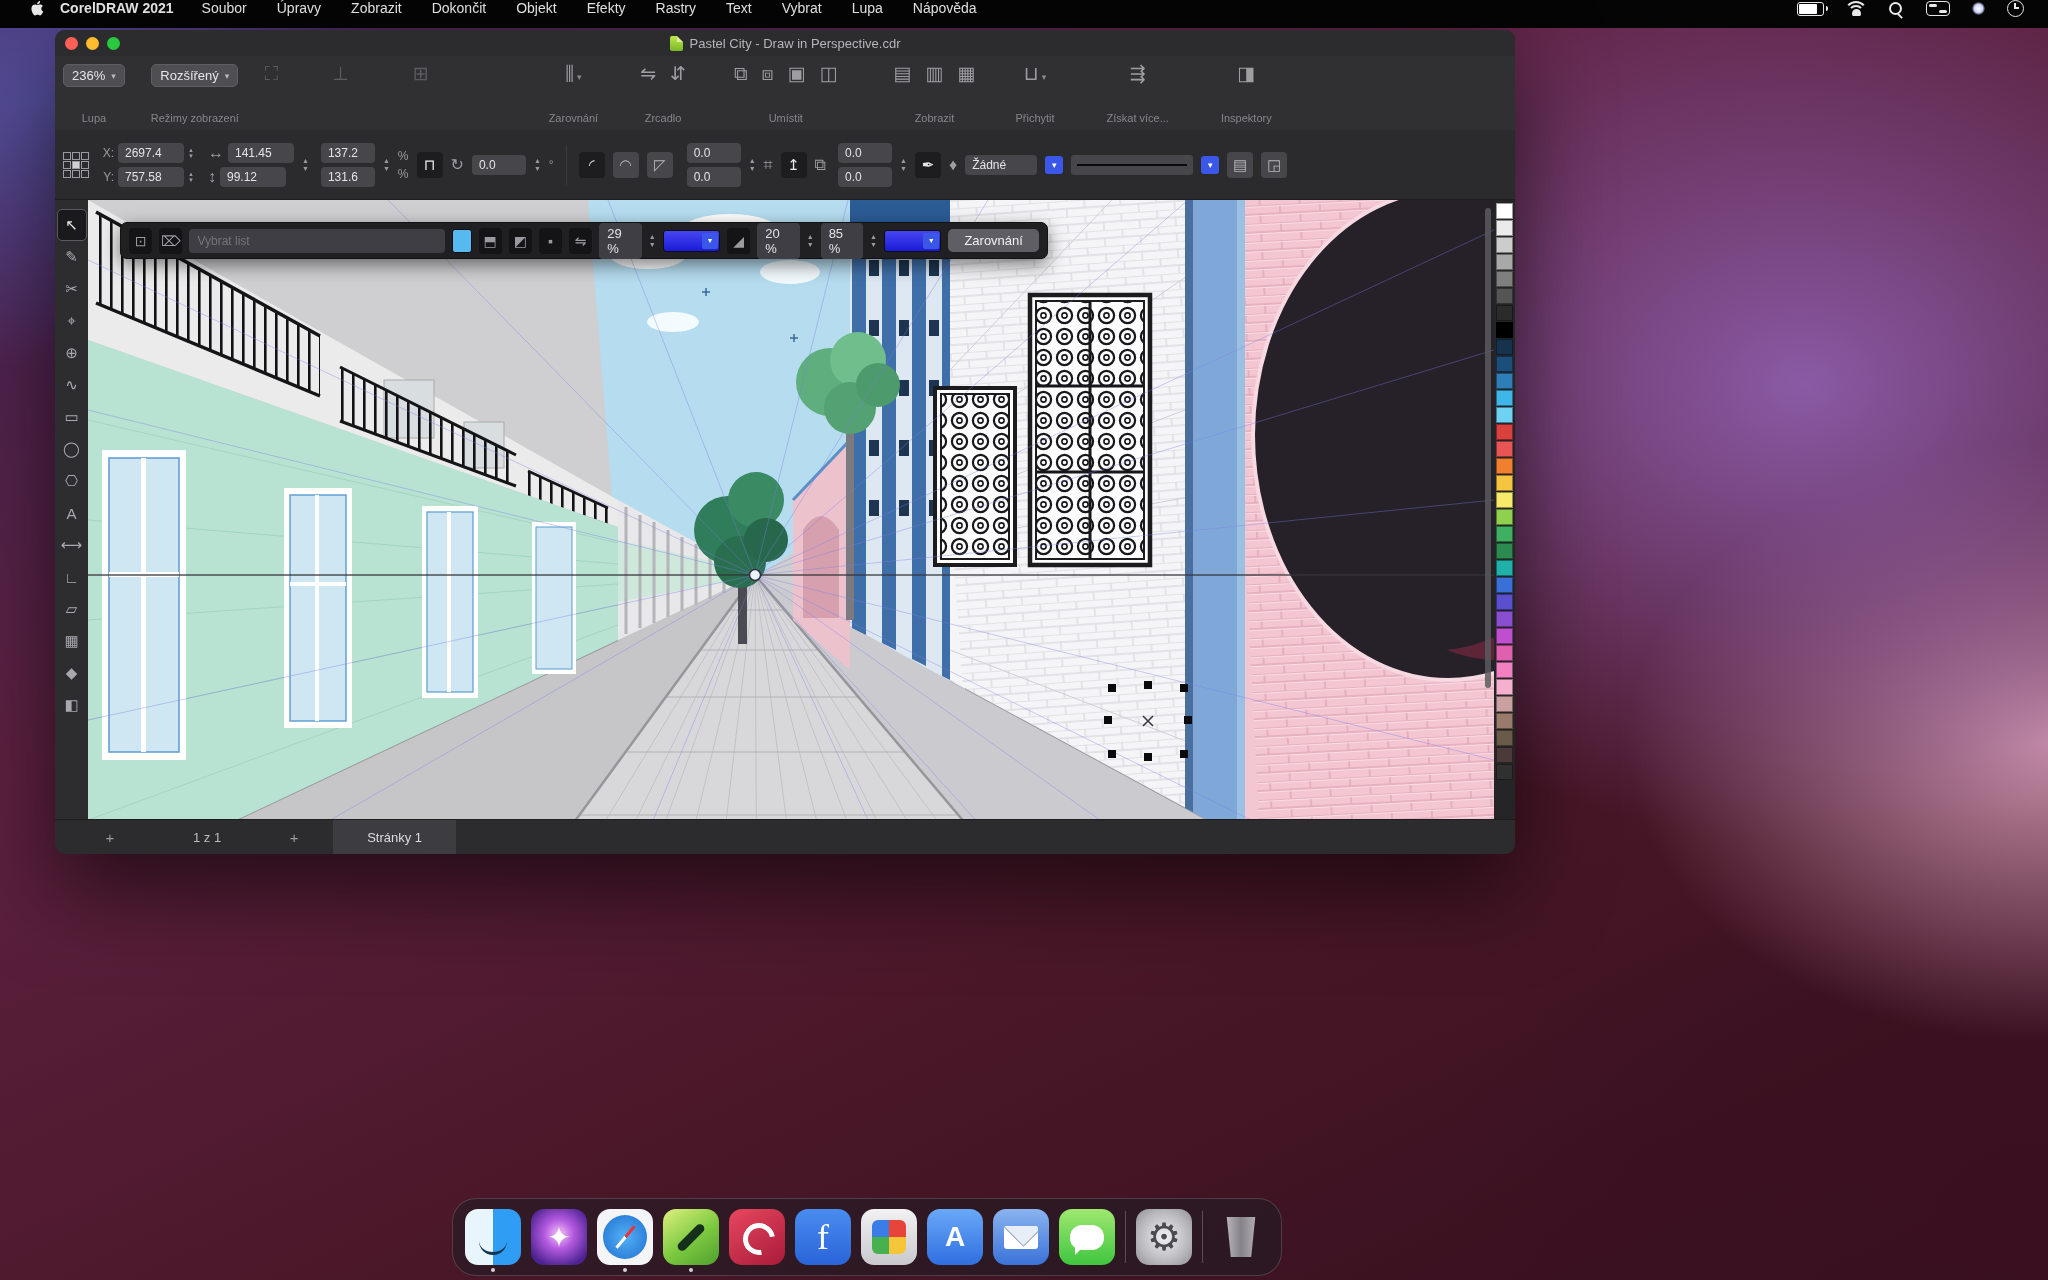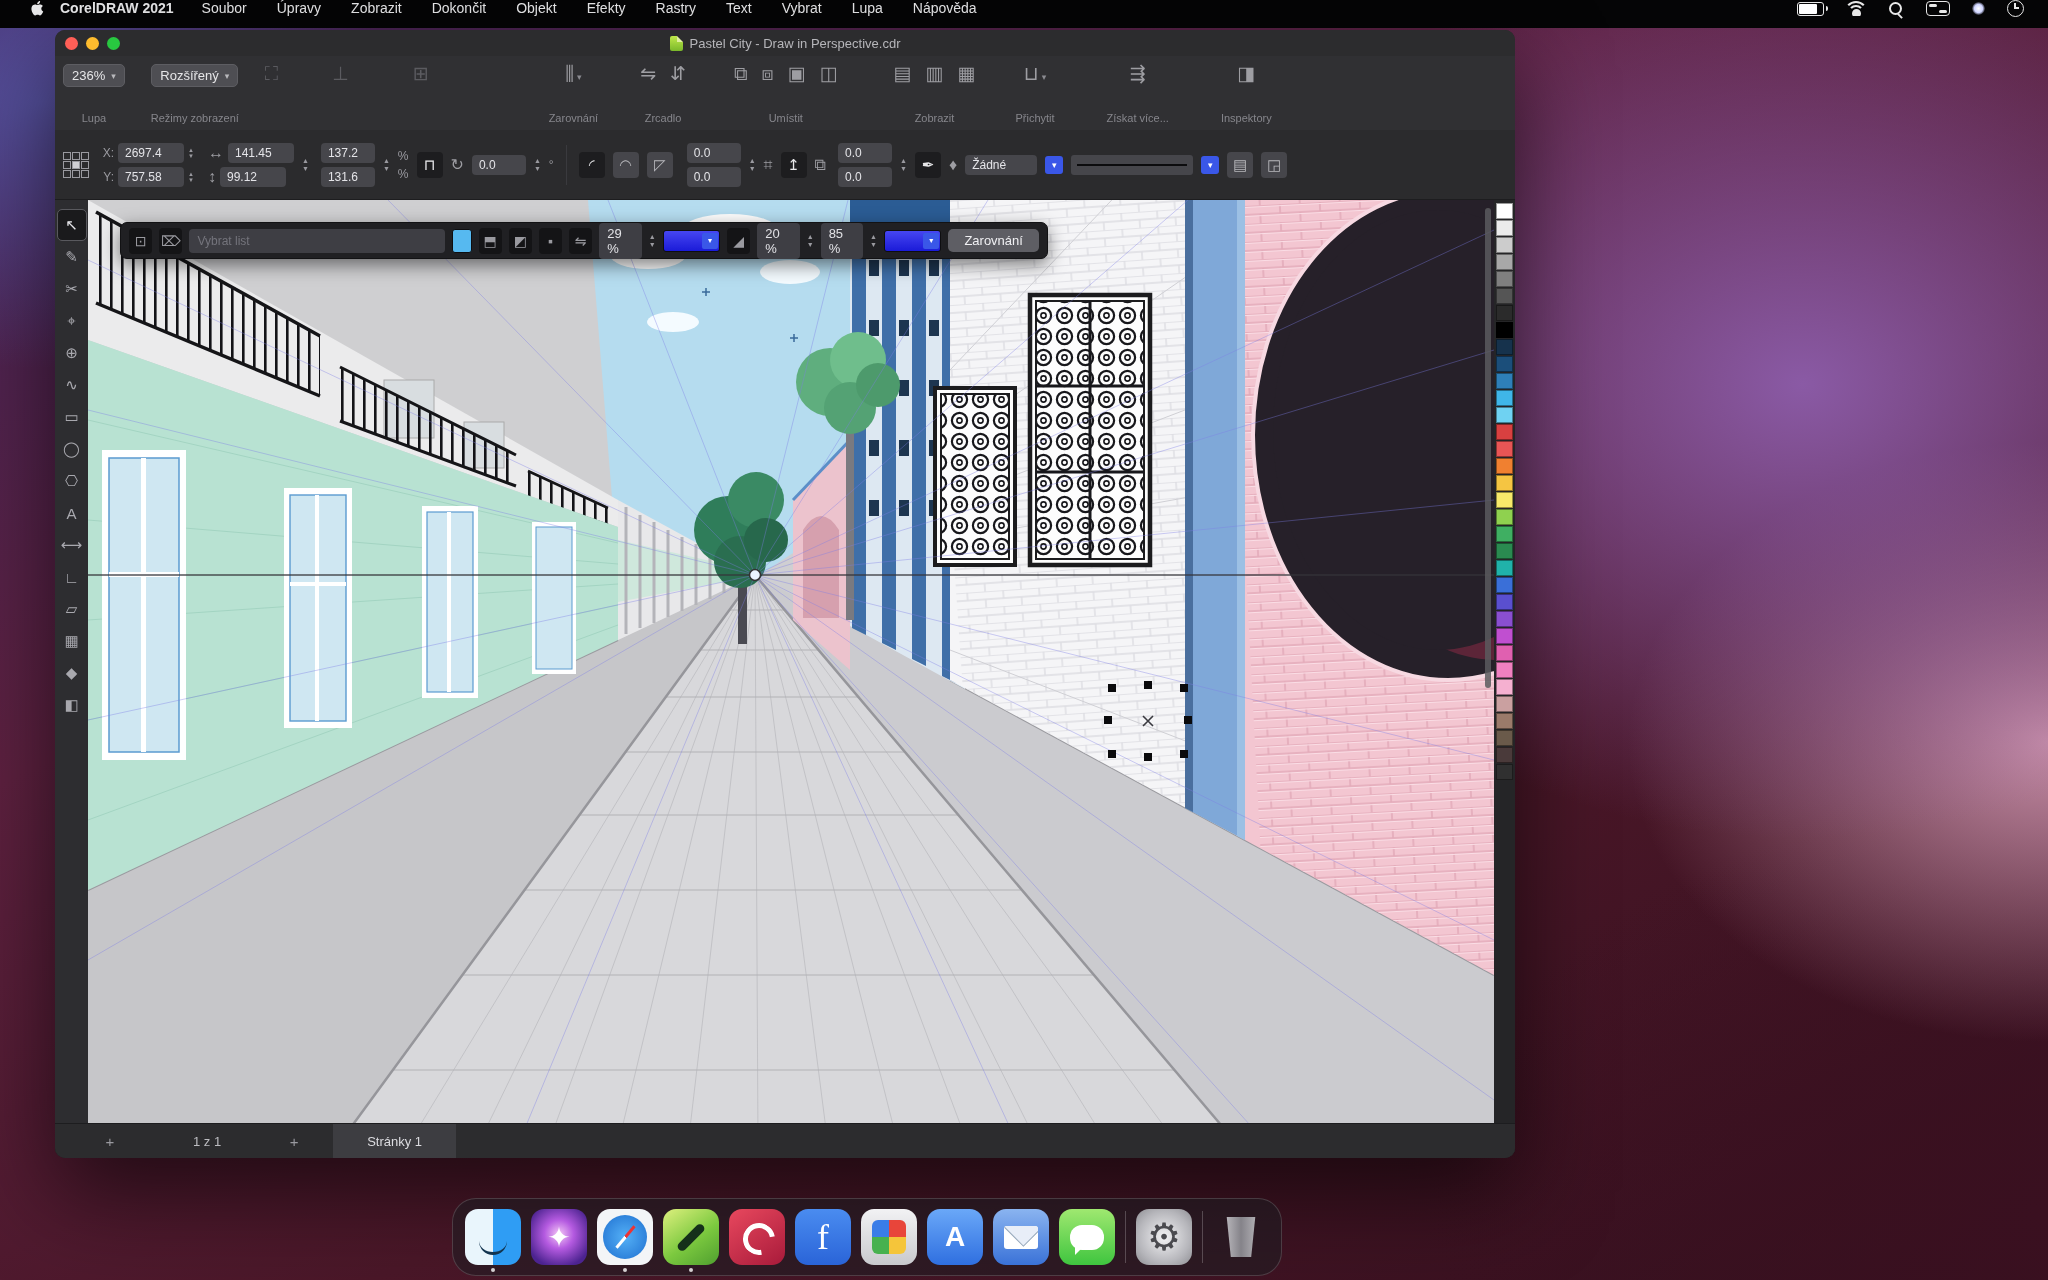--- a/index.html
+++ b/index.html
@@ -32,21 +32,21 @@
   .mag:after{content:"";position:absolute;right:1px;bottom:0;width:6px;height:2px;background:#e8e8e8;transform:rotate(45deg);}
   .cc{width:22px;height:13px;border:1.5px solid #e8e8e8;border-radius:4px;position:relative;}
   .cc i{position:absolute;background:#e8e8e8;border-radius:2px;}
   .cc i.a{left:2px;top:2px;width:8px;height:3px;}
   .cc i.b{right:2px;bottom:2px;width:8px;height:3px;}
   .siri{width:13px;height:13px;border-radius:50%;background:radial-gradient(circle,#ffffff 0%,#cfd4ff 45%,rgba(160,160,220,0) 75%);}
   .clockic{width:15px;height:15px;border:1.5px solid #e8e8e8;border-radius:50%;position:relative;}
   .clockic:before{content:"";position:absolute;left:6px;top:2px;width:1.5px;height:5px;background:#e8e8e8;}
   .clockic:after{content:"";position:absolute;left:6px;top:6px;width:5px;height:1.5px;background:#e8e8e8;}
   
-  .win{position:absolute;left:55px;top:30px;width:1460px;height:1128px;background:#29292b;
+  .win{position:absolute;left:55px;top:30px;width:1460px;height:824px;background:#29292b;
     border-radius:10px;box-shadow:0 35px 90px rgba(0,0,0,.6);overflow:hidden;}
   .titlebar{position:absolute;left:0;top:0;width:100%;height:26px;background:#2c2c2e;border-bottom:1px solid #1c1c1e;
     display:flex;align-items:center;}
   .lights{display:flex;gap:8px;margin-left:10px;}
   .lights i{width:13px;height:13px;border-radius:50%;}
   .lt-close{background:#ff5f57;}.lt-min{background:#febc2e;}.lt-zoom{background:#28c840;}
   .wtitle{position:absolute;left:0;right:0;text-align:center;color:#b6b6ba;font-size:13px;pointer-events:none;}
   .doc-ico{display:inline-block;width:13px;height:15px;background:linear-gradient(#bfe84a,#7ab82a);border-radius:2px;
     vertical-align:-3px;margin-right:7px;position:relative;}
   .doc-ico:after{content:"";position:absolute;right:0;top:0;border:3px solid;border-color:#2c2c2e #2c2c2e #dff0a0 #dff0a0;}

